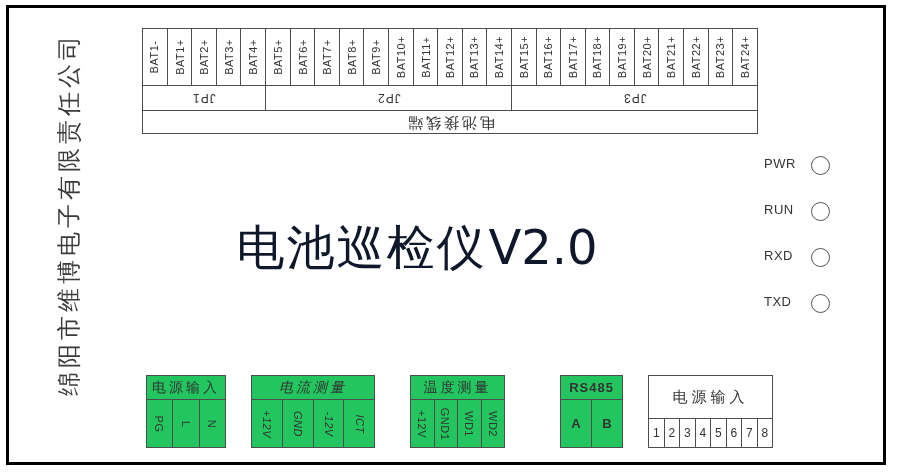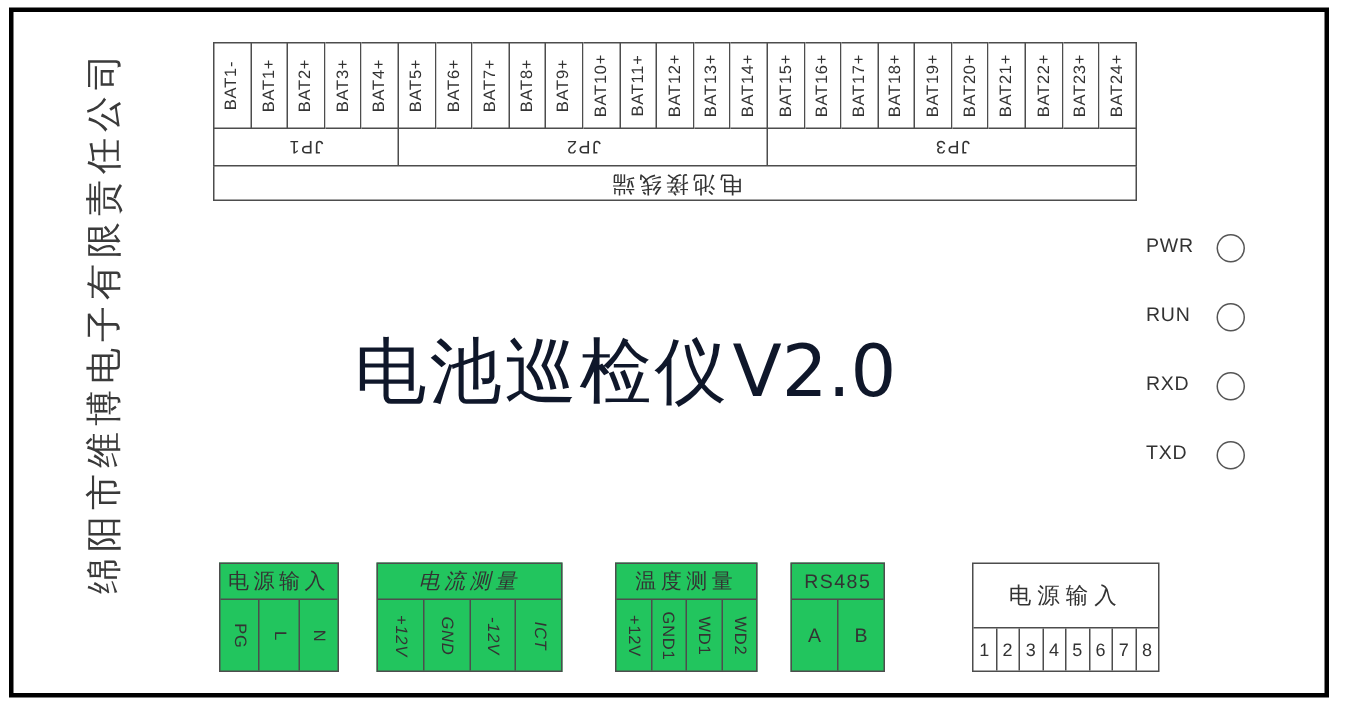--- a/index.html
+++ b/index.html
@@ -81,21 +81,21 @@
   .connector.vert .cells .cell span{
     transform:rotate(90deg);font-size:11px;white-space:nowrap;letter-spacing:.5px;
   }
   .connector.horiz .hdr{
     font-family:"Liberation Sans",sans-serif;letter-spacing:1px;font-size:13px;
   }
   .connector.horiz .cells .cell span{font-size:13px;}
   #conn-power{left:146px;width:80px;}
   #conn-current{left:251px;width:124px;font-style:italic;}
   #conn-temp{left:410px;width:95px;}
-  #conn-rs485{left:527px;width:63px;}
+  #conn-rs485{left:560px;width:63px;font-weight:bold;}
   
   #dip{
     position:absolute;left:648px;top:375px;width:125px;height:73px;
     border:1px solid #4d4d4d;box-sizing:border-box;background:#fff;
   }
   #dip .hdr{
     height:43px;border-bottom:1px solid #4d4d4d;box-sizing:border-box;
     display:flex;align-items:center;justify-content:center;
     font-family:"Liberation Serif",serif;font-size:15px;letter-spacing:4px;color:#333;
   }

